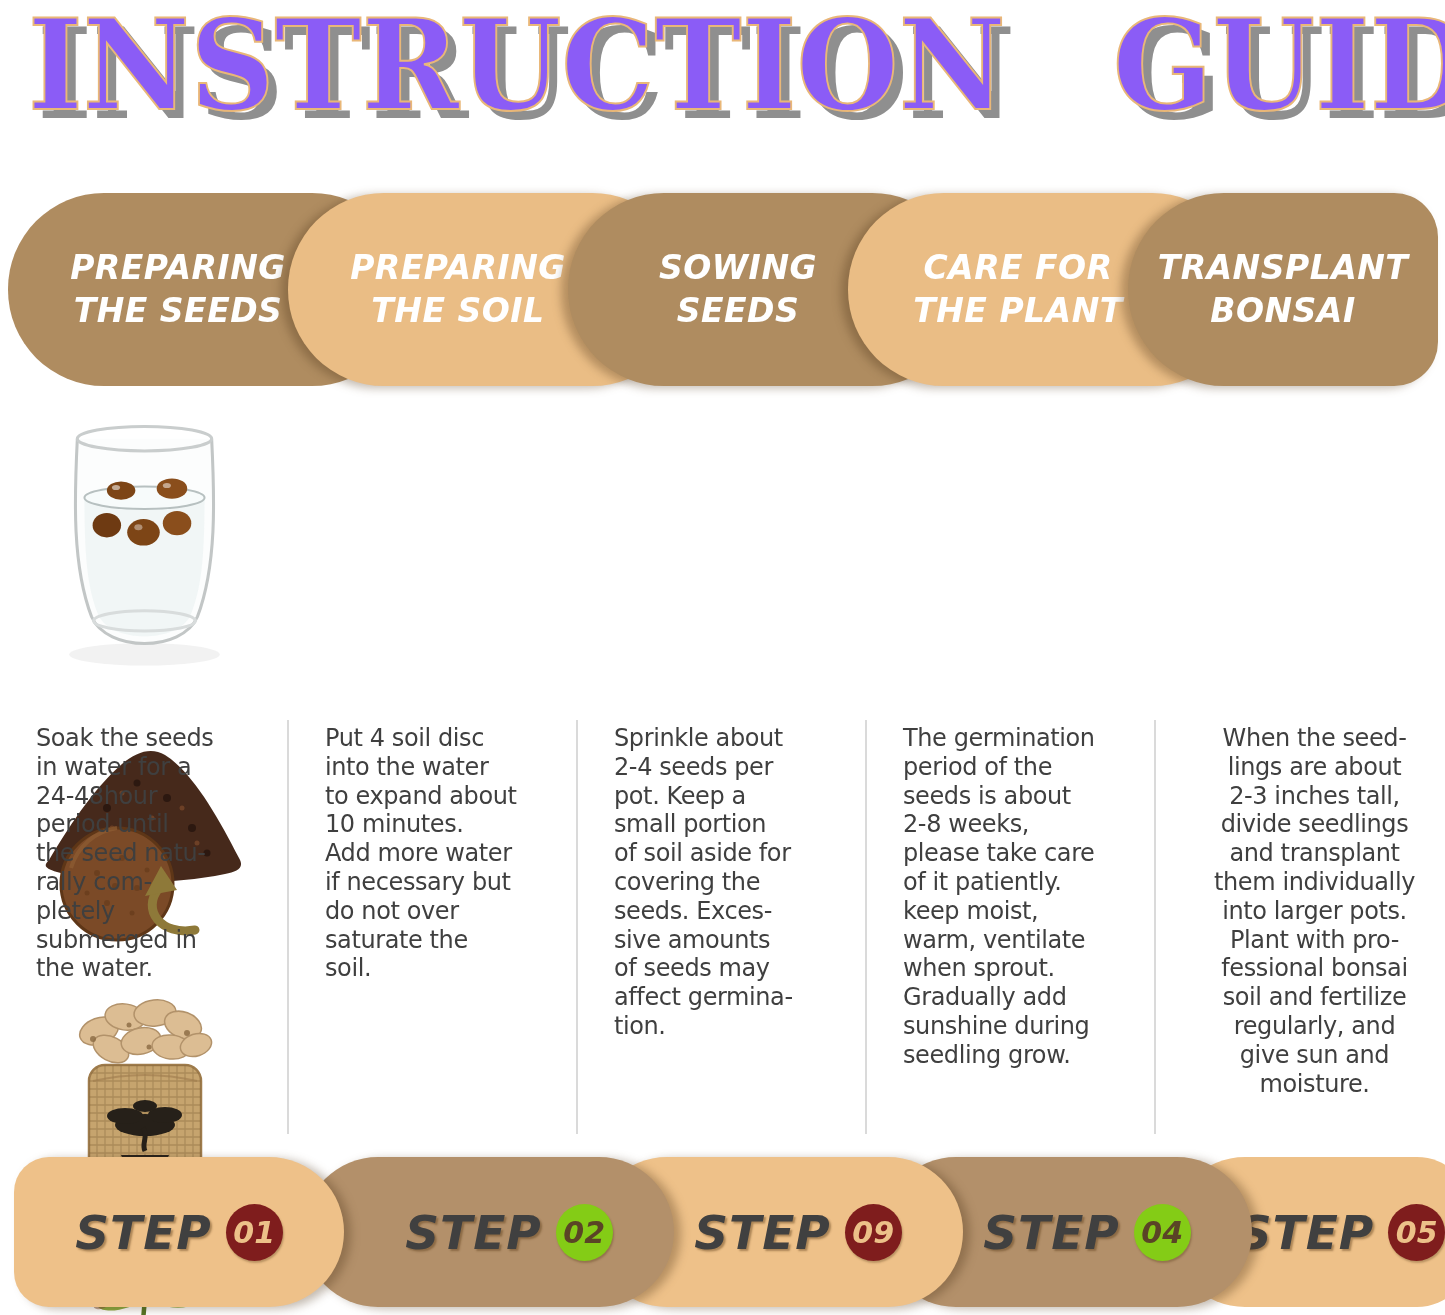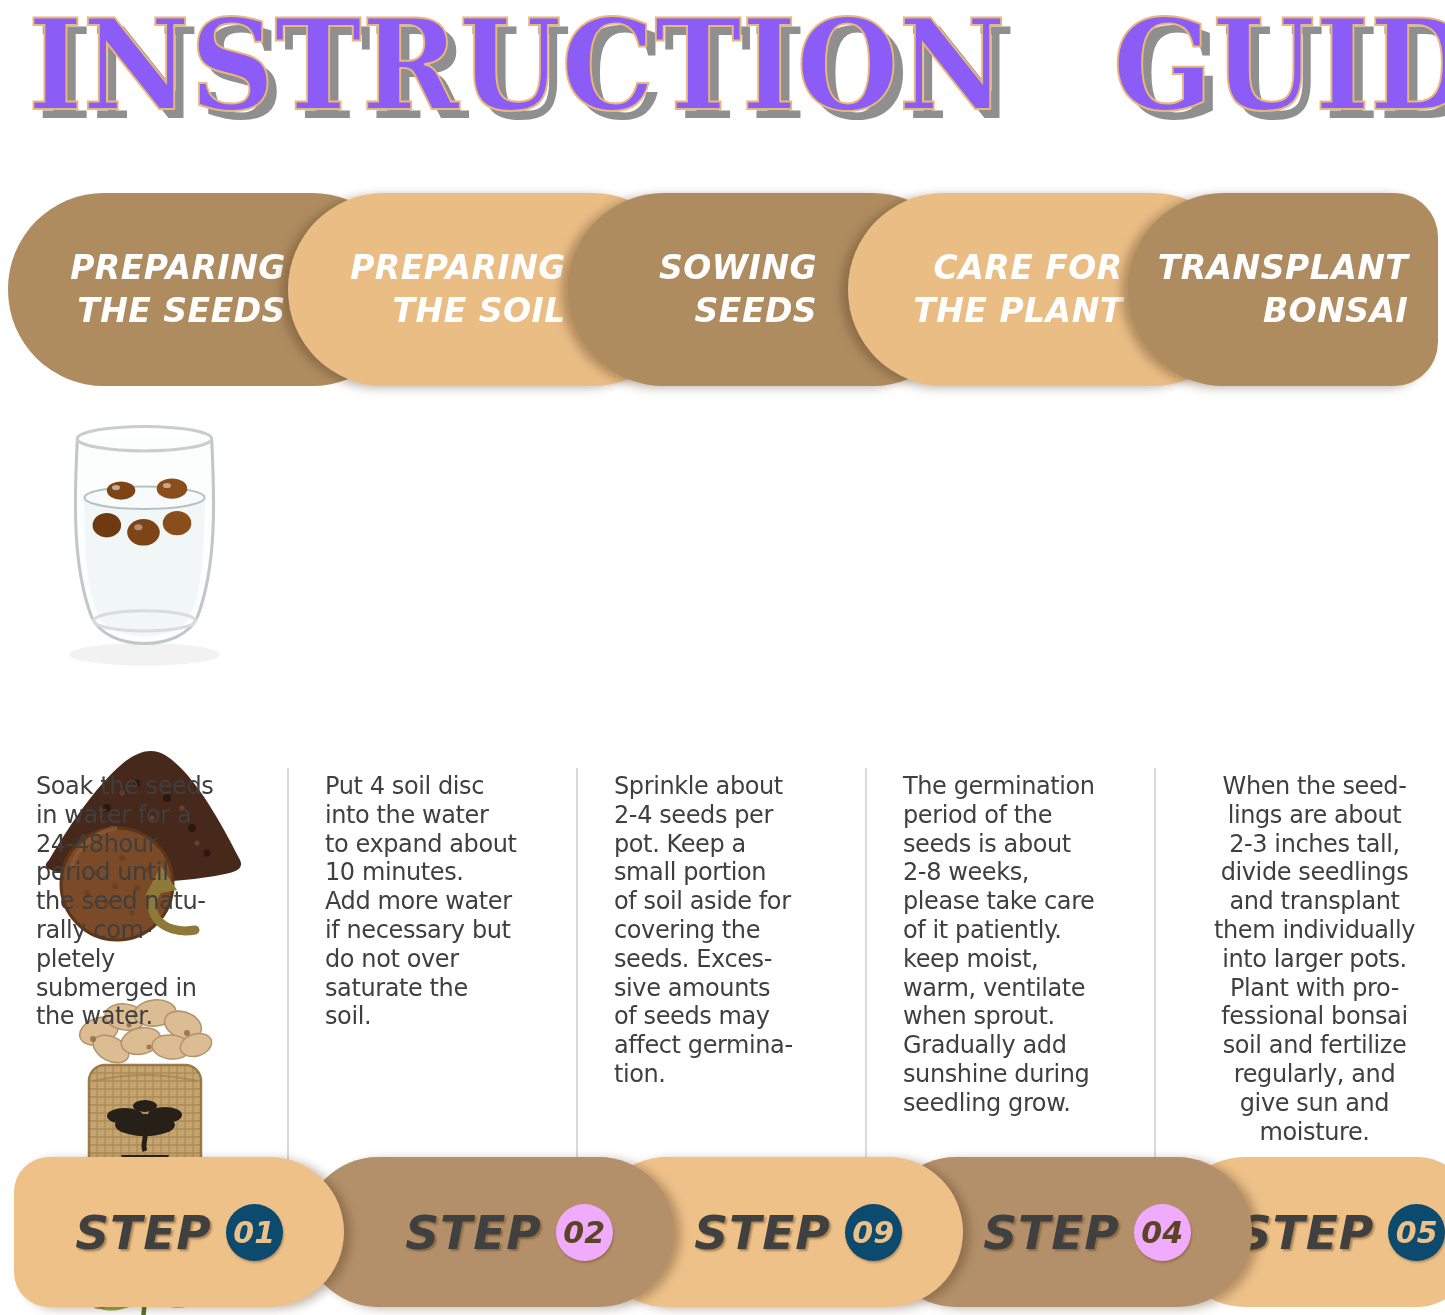--- a/index.html
+++ b/index.html
@@ -21,21 +21,21 @@
   .title-word-1{display:inline-block;transform:scaleX(0.93);transform-origin:left top;}
   .title-word-2{display:inline-block;transform:scaleX(0.93);transform-origin:right top;}
 
   
   .tabs-row{position:absolute;top:193px;left:0;width:1445px;height:193px;}
   .tab{
     position:absolute;top:0;height:193px;width:340px;
     display:flex;align-items:center;justify-content:center;
     border-radius:96px;
     color:#ffffff;font-weight:bold;font-style:italic;
-    font-size:33px;line-height:1.28;text-align:right;white-space:pre-line;
+    font-size:33px;line-height:1.28;text-align:center;white-space:pre-line;
     letter-spacing:0.5px;
   }
   .tab-dark{background:#af8c60;}
   .tab-light{background:#eabd85;}
   .tab-1{left:8px;z-index:1;padding-right:60px;}
   .tab-2{left:288px;z-index:2;padding-right:60px;filter:drop-shadow(-7px 2px 5px rgba(80,55,25,.35));}
   .tab-3{left:568px;z-index:3;padding-right:60px;filter:drop-shadow(-7px 2px 5px rgba(80,55,25,.35));}
   .tab-4{left:848px;z-index:4;padding-right:60px;filter:drop-shadow(-7px 2px 5px rgba(80,55,25,.35));}
   .tab-5{left:1128px;z-index:5;width:310px;border-radius:96px 44px 44px 96px;
          filter:drop-shadow(-7px 2px 5px rgba(80,55,25,.35));}
@@ -47,21 +47,20 @@
     flex-direction:column;
   }
   .figure-cell{
     width:289px;display:flex;align-items:flex-end;justify-content:center;
   }
 
   
   .texts-row{
     position:absolute;top:720px;left:0;width:1445px;height:414px;
     display:flex;
-    margin-top:48px;
   }
   .text-cell{
     width:289px;box-sizing:border-box;
     padding:4px 8px 0 36px;
     border-right:2px solid #dadada;
     color:#3f3f3f;font-size:24px;line-height:1.2;
     letter-spacing:-0.4px;white-space:pre-line;
   }
   .text-cell:last-child{border-right:none;text-align:center;}
 
@@ -83,22 +82,22 @@
   .step-word{
     color:#404040;font-weight:bold;font-style:italic;font-size:47px;
     text-shadow:2px 2px 2px rgba(90,60,25,.45);letter-spacing:1px;
   }
   .step-circle{
     width:57px;height:57px;border-radius:50%;
     display:flex;align-items:center;justify-content:center;
     font-weight:bold;font-style:italic;font-size:30px;
     box-shadow:1px 2px 2px rgba(90,60,25,.35);
   }
-  .circle-dark{background:#0c4a6e;color:#ecc189;}
-  .circle-light{background:#f0abfc;color:#5a4426;}
+  .circle-dark{background:#7f1d1d;color:#ecc189;}
+  .circle-light{background:#84cc16;color:#5a4426;}
 
   svg{display:block;}
   .pot-label-text{font-family:"DejaVu Sans", sans-serif;font-weight:bold;}
 </style>
 </head>
 <body>
 
 <div class="title-row">
   <span class="title-word-1">INSTRUCTION</span>
   <span class="title-word-2">GUIDE</span>

